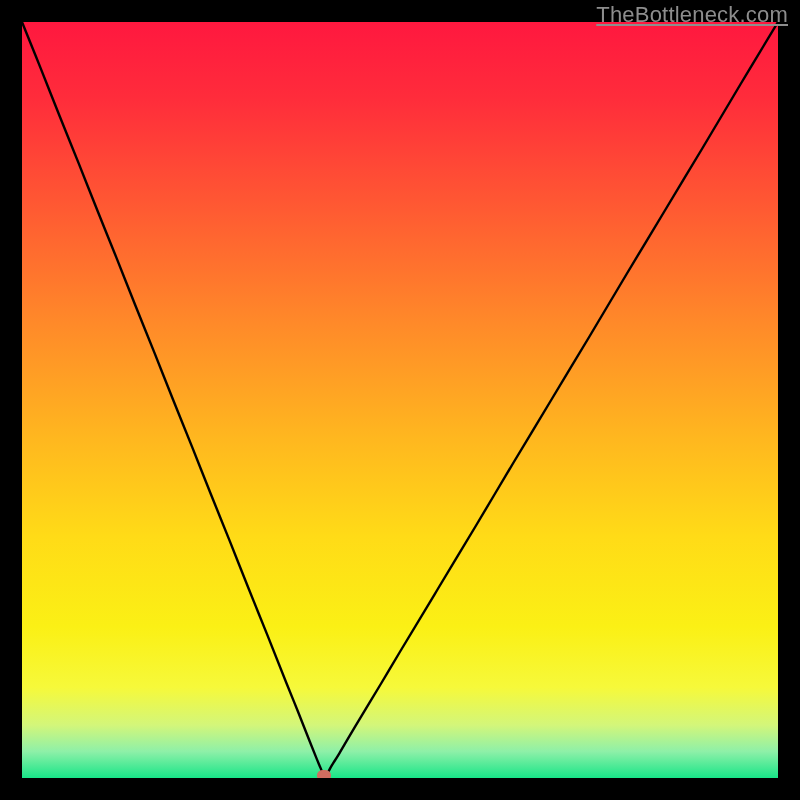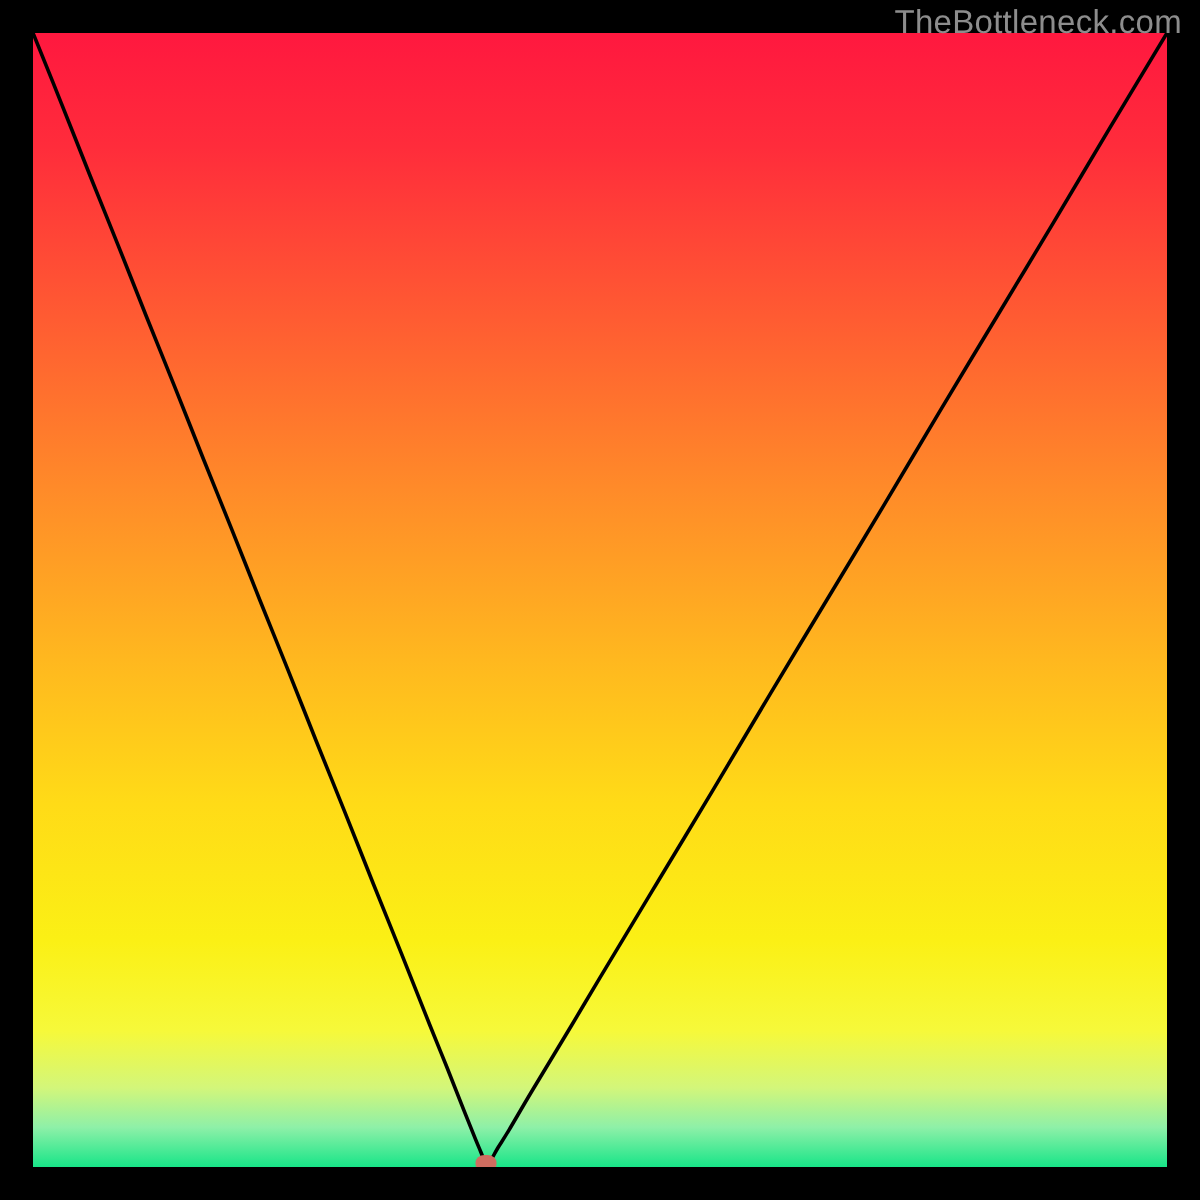--- a/index.html
+++ b/index.html
@@ -33,20 +33,21 @@
   }
   .watermark {
     position: absolute;
     top: 2px;
     right: 12px;
     font-family: Arial, Helvetica, sans-serif;
     font-size: 22px;
     color: #8d8d8d;
     letter-spacing: 0.2px;
     user-select: none;
+    text-decoration: underline;
   }
   .marker {
     position: absolute;
     width: 14px;
     height: 11px;
     border-radius: 6px / 5px;
     background: #cf6d60;
   }
 </style>
 </head>

